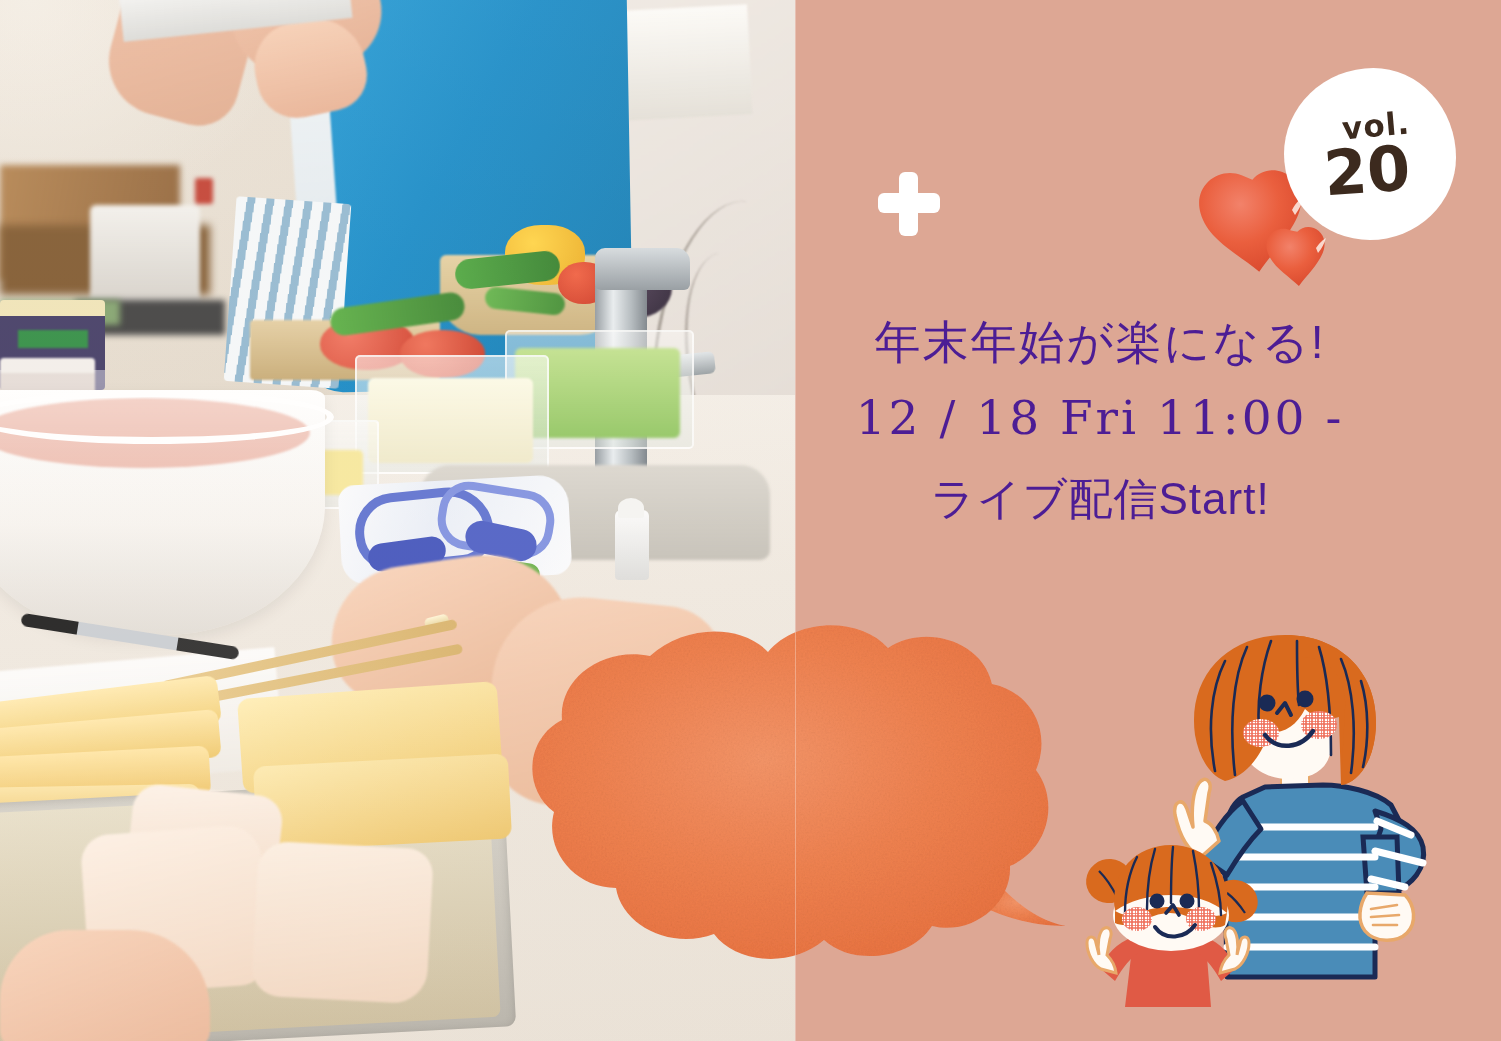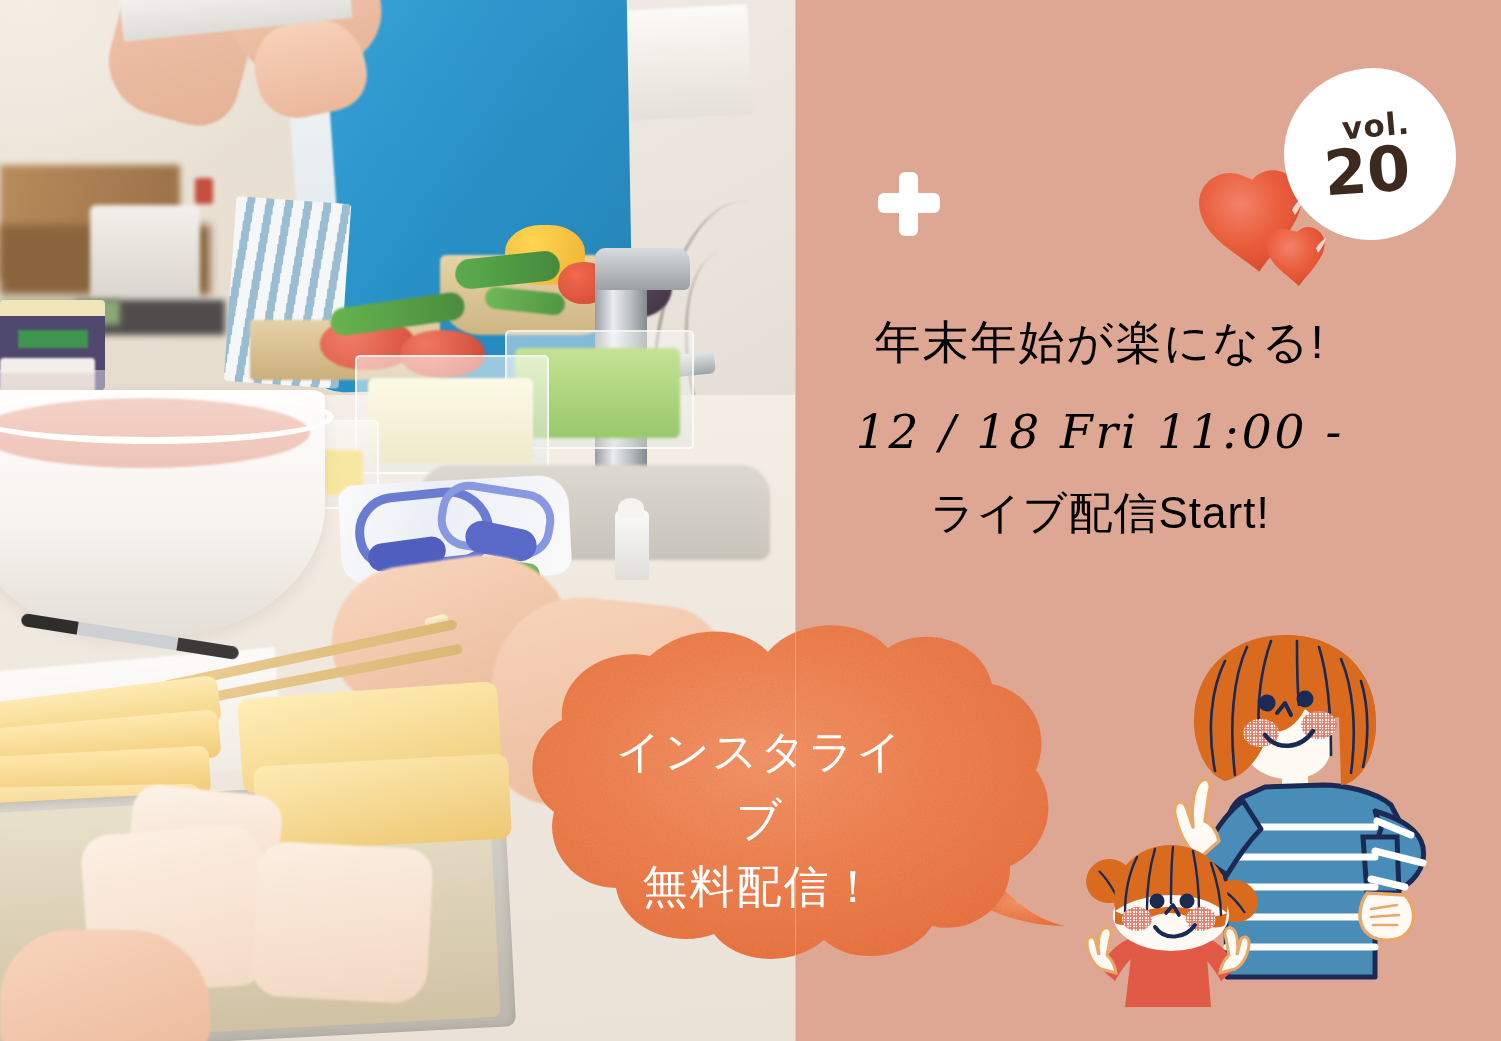--- a/index.html
+++ b/index.html
@@ -242,24 +242,24 @@
     font-family:"DejaVu Sans",sans-serif;font-weight:400;
   }
   .logo-plus{position:relative;width:70px;height:70px;margin-left:6px;margin-bottom:14px;}
   .logo-plus:before,.logo-plus:after{content:"";position:absolute;background:#fff;border-radius:6px;}
   .logo-plus:before{left:25px;top:2px;width:19px;height:64px;}
   .logo-plus:after{left:4px;top:23px;width:62px;height:20px;}
 
   .hearts{position:absolute;left:1196px;top:168px;width:150px;height:130px;z-index:5;}
 
   
-  .headline{position:absolute;left:795px;top:312px;width:610px;text-align:center;color:#000000;z-index:4;}
+  .headline{position:absolute;left:795px;top:312px;width:610px;text-align:center;color:#4c1d95;z-index:4;}
   .hl-1{font-size:46px;letter-spacing:2px;line-height:1.32;font-weight:400;}
   .hl-2{font-size:46px;letter-spacing:2px;line-height:1.32;font-weight:400;margin-top:14px;}
-  .hl-3{font-size:47px;line-height:1.3;font-style:italic;margin-top:28px;letter-spacing:3px;
+  .hl-3{font-size:47px;line-height:1.3;margin-top:14px;letter-spacing:3px;
         font-family:"DejaVu Serif",serif;font-weight:400;}
   .hl-4{font-size:44px;line-height:1.3;margin-top:22px;letter-spacing:1px;}
 
   
   .bubble-wrap{position:absolute;left:500px;top:596px;width:580px;height:420px;z-index:7;}
   .bubble-text{
     position:absolute;left:110px;top:122px;width:300px;text-align:center;color:#fff;
     font-size:45px;line-height:1.5;letter-spacing:2px;z-index:9;
   }
 
@@ -436,24 +436,20 @@
                  C 560 206 548 254 510 270
                  C 512 308 472 340 432 330
                  C 410 364 352 370 324 344
                  C 292 372 236 368 214 338
                  C 172 354 122 330 116 292
                  C 74 292 44 254 54 216
                  C 22 192 26 142 62 124
                  C 58 82 104 50 150 60 Z" fill="url(#bw)"></path>
       </g>
     </svg>
-    <div class="bubble-text">
-      <div>インスタライブ</div>
-      <div>無料配信！</div>
-    </div>
   </div>
 
   <div class="illus">
     <svg width="410" height="416" viewBox="0 0 410 416" aria-hidden="true">
       <defs>
         <pattern id="cheek" width="6" height="6" patternUnits="userSpaceOnUse">
           <rect width="6" height="6" fill="#fff"></rect>
           <path d="M0 0 H6 M0 3 H6" stroke="#ef6d58" stroke-width="1.6"></path>
           <path d="M0 0 V6 M3 0 V6" stroke="#ef6d58" stroke-width="1.6"></path>
         </pattern>

